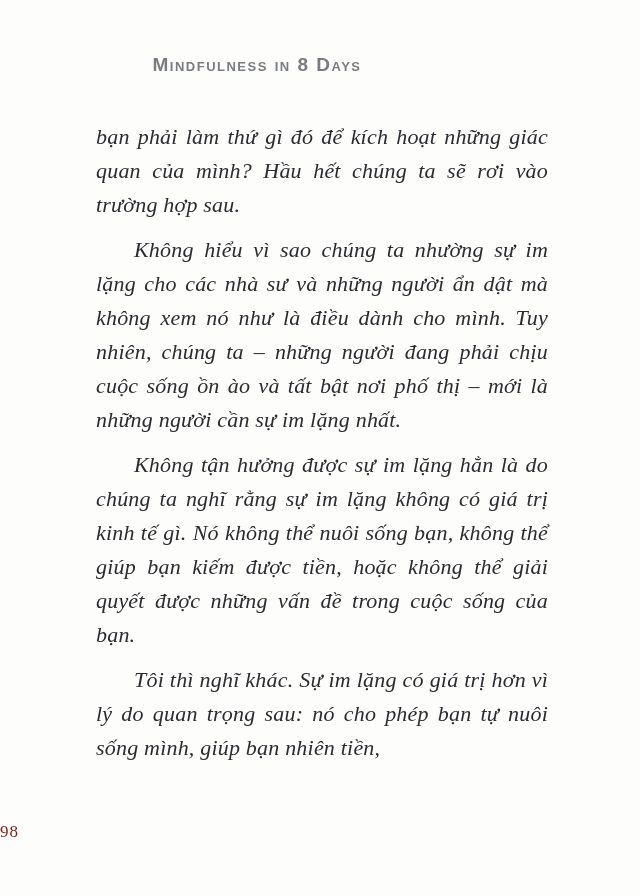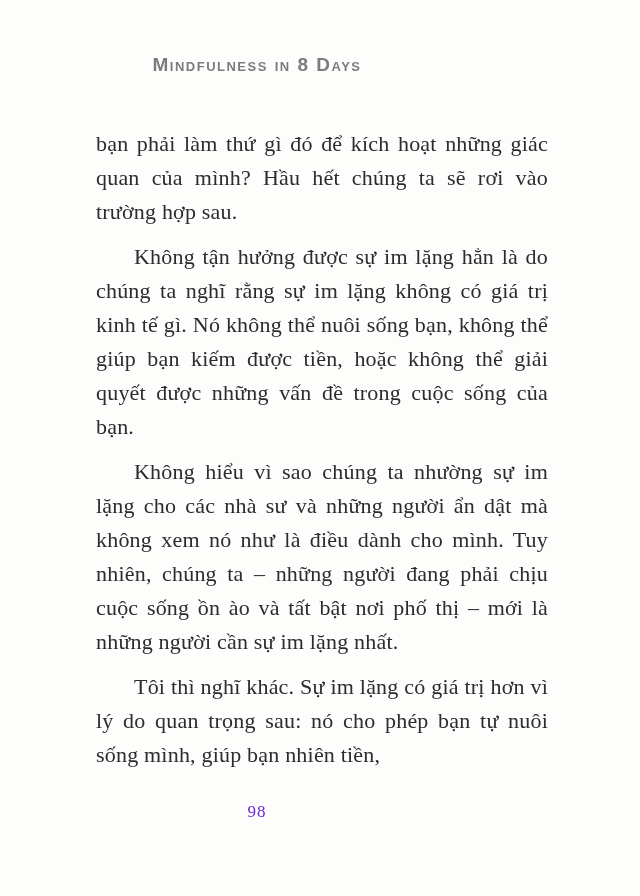--- a/index.html
+++ b/index.html
@@ -37,46 +37,46 @@
     top: 116px;
     left: 96px;
     width: 452px;
     font-size: 22px;
     line-height: 34px;
     color: #2b2b31;
     text-align: justify;
     letter-spacing: 0.2px;
   }
   .body-text p {
-    margin: 11px 0 11px 0;
+    margin: 4px 0 11px 0;
     text-indent: 38px;
+    font-style: italic;
   }
   .body-text p.continuation {
     text-indent: 0;
   }
   .page-number {
     position: absolute;
-    top: 802px;
+    top: 822px;
     left: 0;
     right: 0;
-    text-align: center;
     font-size: 17px;
     letter-spacing: 1px;
-    color: #6d28d9;
+    color: #7f1d1d;
   }
 </style>
 </head>
 <body>
 
 <div class="book-page">
 
   <div class="running-header">Mindfulness in 8 Days</div>
 
   <div class="body-text">
     <p class="continuation">bạn phải làm thứ gì đó để kích hoạt những giác quan của mình? Hầu hết chúng ta sẽ rơi vào trường hợp sau.</p>
+    <p>Không hiểu vì sao chúng ta nhường sự im lặng cho các nhà sư và những người ẩn dật mà không xem nó như là điều dành cho mình. Tuy nhiên, chúng ta – những người đang phải chịu cuộc sống ồn ào và tất bật nơi phố thị – mới là những người cần sự im lặng nhất.</p>
     <p>Không tận hưởng được sự im lặng hẳn là do chúng ta nghĩ rằng sự im lặng không có giá trị kinh tế gì. Nó không thể nuôi sống bạn, không thể giúp bạn kiếm được tiền, hoặc không thể giải quyết được những vấn đề trong cuộc sống của bạn.</p>
-    <p>Không hiểu vì sao chúng ta nhường sự im lặng cho các nhà sư và những người ẩn dật mà không xem nó như là điều dành cho mình. Tuy nhiên, chúng ta – những người đang phải chịu cuộc sống ồn ào và tất bật nơi phố thị – mới là những người cần sự im lặng nhất.</p>
     <p>Tôi thì nghĩ khác. Sự im lặng có giá trị hơn vì lý do quan trọng sau: nó cho phép bạn tự nuôi sống mình, giúp bạn nhiên tiền,</p>
   </div>
 
   <div class="page-number">98</div>
 
 </div>
 
 </body></html>

